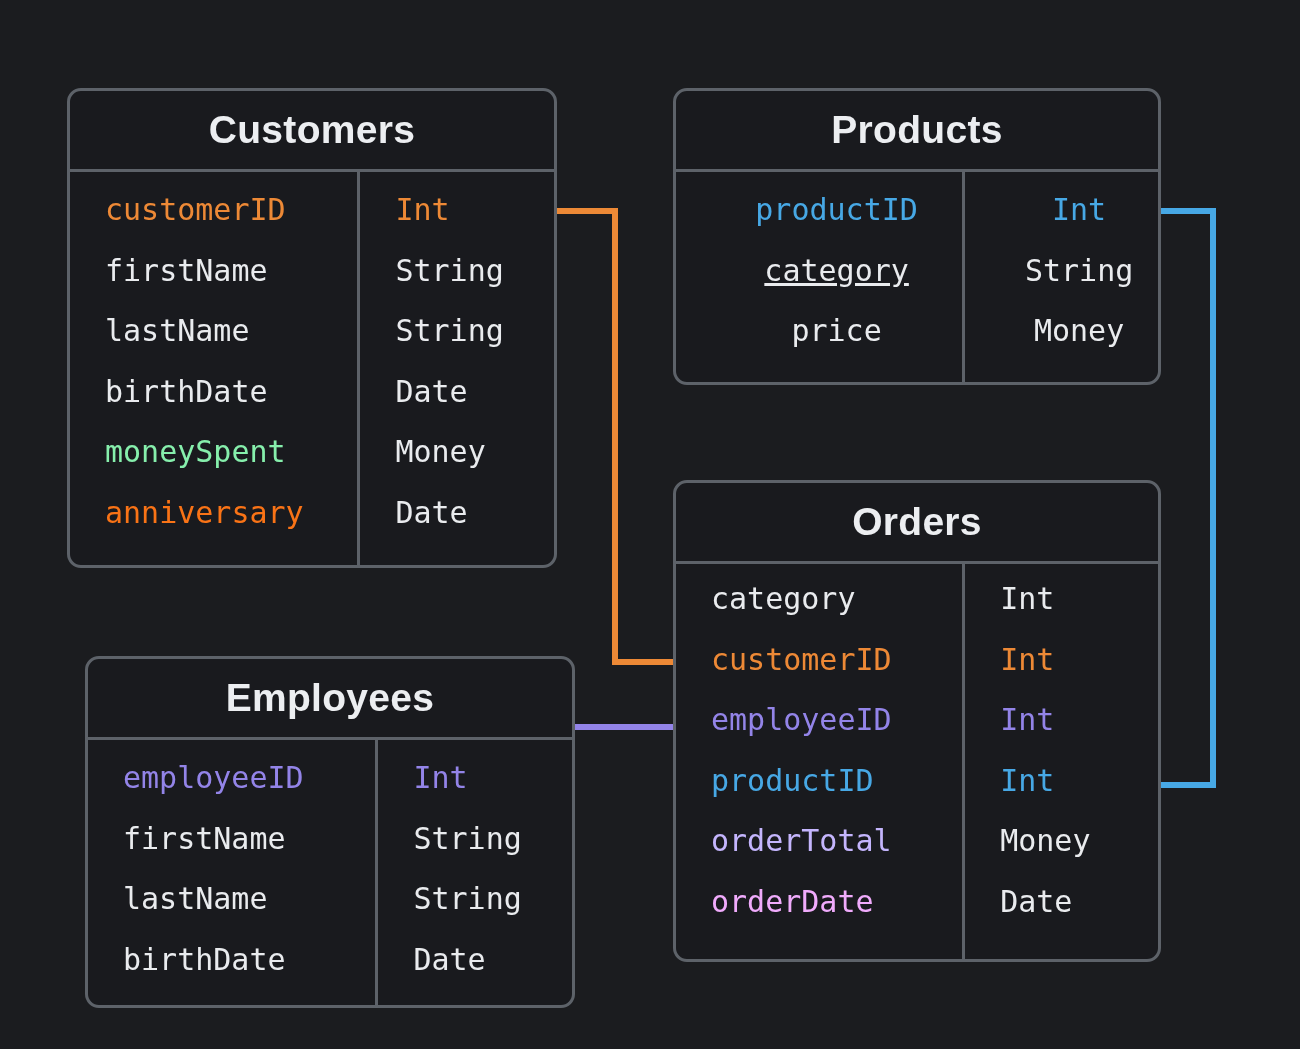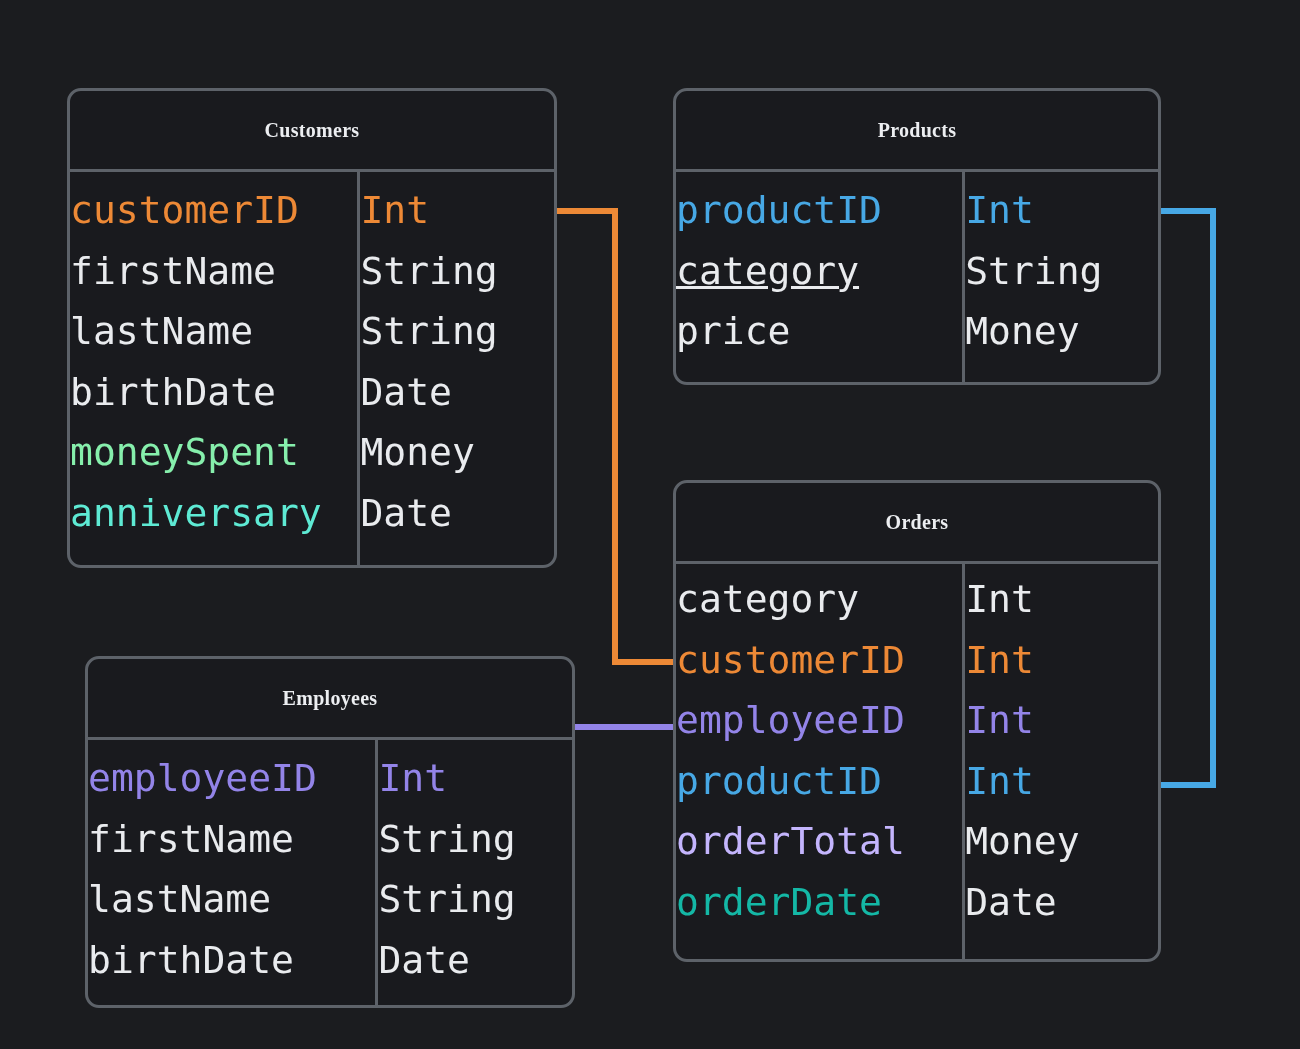--- a/index.html
+++ b/index.html
@@ -27,45 +27,45 @@
   .er-table {
     position: absolute;
     background: var(--table-bg);
     border: 3px solid var(--border);
     border-radius: 14px;
     display: flex;
     flex-direction: column;
     overflow: hidden;
   }
   #t-customers { left: 67px;  top: 88px;  width: 490px; height: 480px; }
-  #t-products  { left: 673px; top: 88px;  width: 488px; height: 297px; }
+  #t-products  { left: 673px; top: 88px;  width: 488px; height: 297px; text-align: center; }
   #t-employees { left: 85px;  top: 608px; width: 490px; height: 352px; margin-top: 48px; }
   #t-orders    { left: 673px; top: 480px; width: 488px; height: 482px; }
   .t-header {
     flex: 0 0 81px;
     border-bottom: 3px solid var(--border);
     display: flex;
     align-items: center;
     justify-content: center;
-    font-size: 20px;
+    font-size: 39px;
     font-weight: bold;
     color: var(--title);
     letter-spacing: 0.3px;
-    font-family: Liberation Serif, serif;
   }
   .t-body { flex: 1 1 auto; display: flex; }
   .col { padding-top: 8px; }
   .col.names { flex: 0 0 60%; border-right: 3px solid var(--border); }
   .col.types { flex: 1 1 auto; }
   #t-orders .col { padding-top: 5px; }
   .cell {
     height: 60.5px;
     line-height: 60.5px;
+    padding-left: 35px;
     font-family: "DejaVu Sans Mono", monospace;
-    font-size: 38px;
+    font-size: 30px;
     color: var(--text);
     white-space: nowrap;
   }
 </style>
 </head>
 <body>
 
 <div class="canvas">
 
   <svg class="connectors" viewBox="0 0 1300 1049" xmlns="http://www.w3.org/2000/svg">
@@ -76,21 +76,21 @@
 
   <div class="er-table" id="t-customers">
     <div class="t-header">Customers</div>
     <div class="t-body">
       <div class="col names">
         <div class="cell" style="color: rgb(237, 137, 54);">customerID</div>
         <div class="cell" style="color: rgb(233, 235, 238);">firstName</div>
         <div class="cell" style="color: rgb(233, 235, 238);">lastName</div>
         <div class="cell" style="color: rgb(233, 235, 238);">birthDate</div>
         <div class="cell" style="color: #86efac;">moneySpent</div>
-        <div class="cell" style="color: #5eead4;">anniversary</div>
+        <div class="cell" style="color: #f97316;">anniversary</div>
       </div>
       <div class="col types">
         <div class="cell" style="color: rgb(237, 137, 54);">Int</div>
         <div class="cell" style="color: rgb(233, 235, 238);">String</div>
         <div class="cell" style="color: rgb(233, 235, 238);">String</div>
         <div class="cell" style="color: rgb(233, 235, 238);">Date</div>
         <div class="cell" style="color: rgb(233, 235, 238);">Money</div>
         <div class="cell" style="color: rgb(233, 235, 238);">Date</div>
       </div>
     </div>
@@ -132,21 +132,21 @@
 
   <div class="er-table" id="t-orders">
     <div class="t-header">Orders</div>
     <div class="t-body">
       <div class="col names">
         <div class="cell" style="color: rgb(233, 235, 238);">category</div>
         <div class="cell" style="color: rgb(237, 137, 54);">customerID</div>
         <div class="cell" style="color: rgb(147, 132, 232);">employeeID</div>
         <div class="cell" style="color: rgb(71, 168, 229);">productID</div>
         <div class="cell" style="color: #c4b5fd;">orderTotal</div>
-        <div class="cell" style="color: #14b8a6;">orderDate</div>
+        <div class="cell" style="color: #f0abfc;">orderDate</div>
       </div>
       <div class="col types">
         <div class="cell" style="color: rgb(233, 235, 238);">Int</div>
         <div class="cell" style="color: rgb(237, 137, 54);">Int</div>
         <div class="cell" style="color: rgb(147, 132, 232);">Int</div>
         <div class="cell" style="color: rgb(71, 168, 229);">Int</div>
         <div class="cell" style="color: rgb(233, 235, 238);">Money</div>
         <div class="cell" style="color: rgb(233, 235, 238);">Date</div>
       </div>
     </div>

